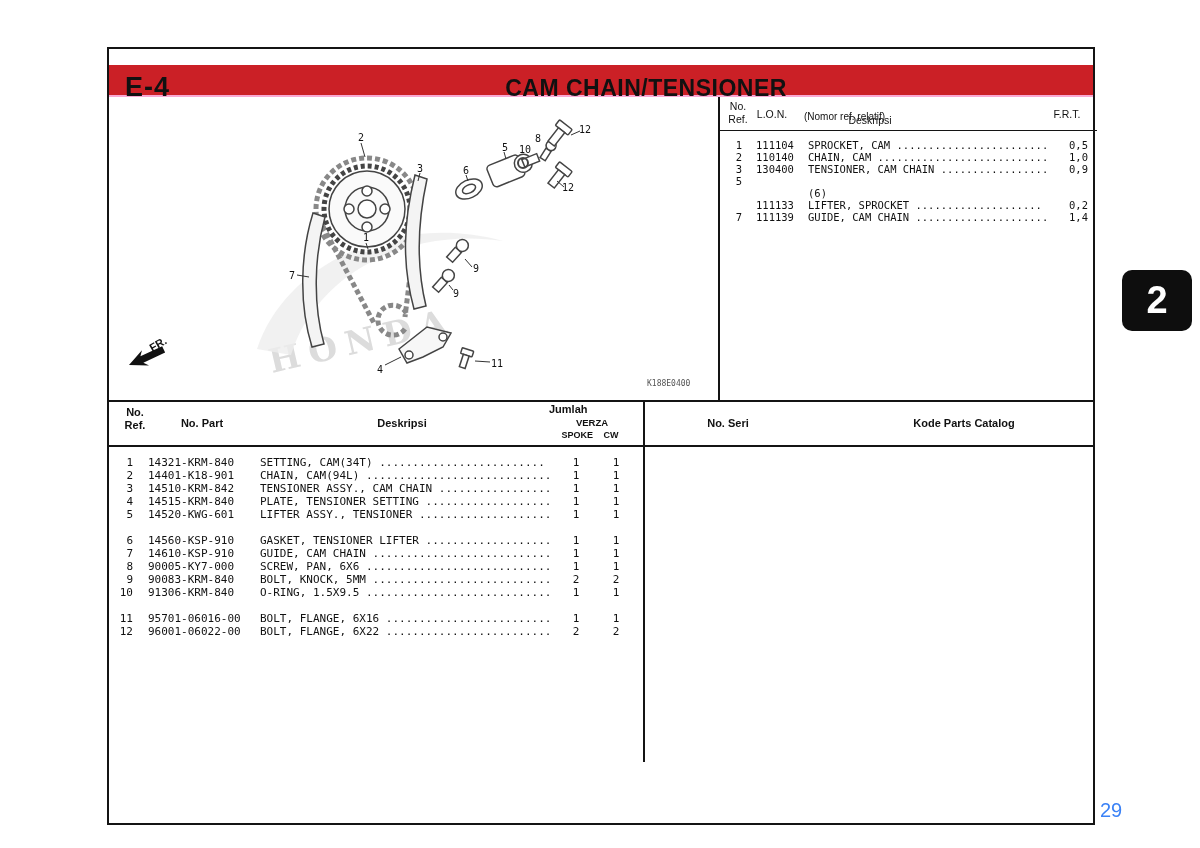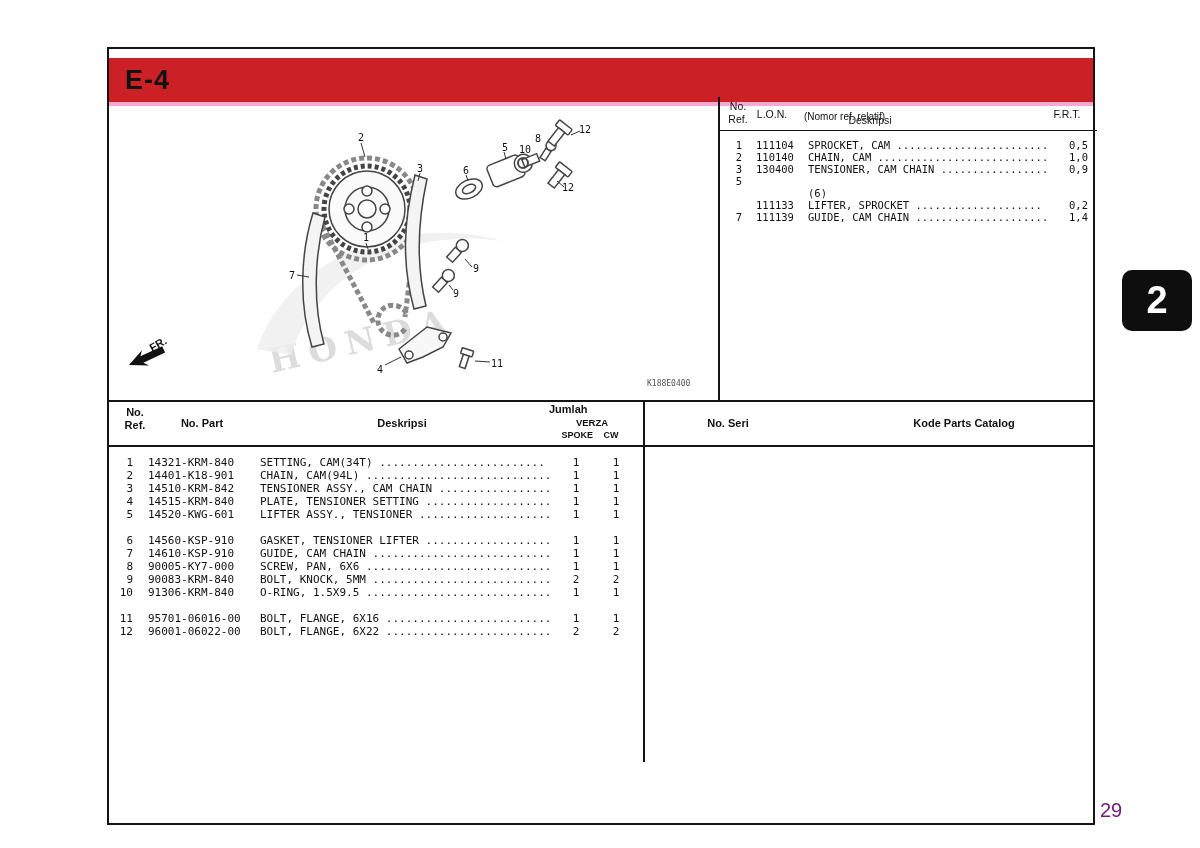--- a/index.html
+++ b/index.html
@@ -3,21 +3,21 @@
 <meta charset="utf-8">
 <title>Parts Catalog</title>
 <style>
   *{margin:0;padding:0;box-sizing:border-box;}
   html,body{background:#fff;}
   body{width:1200px;height:848px;font-family:"Liberation Sans",sans-serif;color:#111;}
   .canvas{position:relative;width:1200px;height:848px;background:#fff;overflow:hidden;}
   .frame{position:absolute;left:107px;top:47px;width:988px;height:778px;border:2px solid #141414;background:#fff;}
 
   
-  .redbar{position:absolute;left:0;top:9px;width:100%;height:48px;background:var(--red,#cb2026);border-bottom:4px solid #f9a8d4;}
+  .redbar{position:absolute;left:0;top:16px;width:100%;height:32px;background:var(--red,#cb2026);border-bottom:2px solid #f9a8d4;}
   .section-code{position:absolute;left:16px;top:7px;font-size:27px;font-weight:bold;letter-spacing:1px;}
   .page-title{position:absolute;left:90px;right:0;top:10px;text-align:center;font-size:23px;font-weight:bold;letter-spacing:.5px;}
 
   
   .diagram{position:absolute;left:0;top:48px;width:609px;height:303px;}
   .diagram svg{position:absolute;left:0;top:0;z-index:1;}
   .watermark{position:absolute;left:158px;top:224px;z-index:0;font-family:"DejaVu Serif",serif;font-weight:bold;font-size:33px;letter-spacing:9px;color:#dcdcdc;transform:rotate(-13deg);white-space:nowrap;}
   .fr-label{position:absolute;left:40px;top:241px;z-index:2;font-weight:bold;font-size:11px;transform:rotate(-30deg);}
   .diagcode{position:absolute;left:538px;top:282px;z-index:2;font-size:8px;color:#555;font-family:"DejaVu Sans Mono",monospace;}
   .callouts{position:absolute;inset:0;z-index:3;}
@@ -56,30 +56,31 @@
   .mrow{display:flex;height:13px;line-height:13px;padding-left:6px;white-space:pre;}
   .mc-ref{width:18px;text-align:right;}
   .mc-part{width:112px;margin-left:15px;}
   .mc-desc{width:300px;}
   .mc-spoke{width:28px;text-align:center;margin-left:2px;}
   .mc-cw{width:28px;margin-left:12px;text-align:center;}
 
   
   .side-tab{position:absolute;left:1122px;top:270px;width:70px;height:61px;background:#0e0e0e;border-radius:10px;color:#fff;display:flex;align-items:center;justify-content:center;font-size:38px;font-weight:bold;}
   .footer-date{position:absolute;left:0;top:827px;width:1200px;text-align:center;font-size:11px;font-weight:bold;letter-spacing:.5px;}
-  .page-number{position:absolute;left:1100px;top:799px;width:40px;font-size:20px;color:#701a75;}
+  .page-number{position:absolute;left:1100px;top:799px;width:40px;font-size:20px;color:#3b82f6;}
 </style>
 </head>
 <body>
 
 <div class="canvas">
   <div class="frame">
 
     <div class="redbar">
       <span class="section-code">E-4</span>
+      <span class="page-title">CAM CHAIN/TENSIONER</span>
     </div>
 
     <div class="diagram">
       <span class="watermark">HONDA</span>
       <svg width="609" height="303" viewBox="0 0 609 303">
 
         <path d="M148,252 C178,162 292,116 394,144 C302,130 208,174 182,258 Z" fill="#ededed" opacity="0.8"></path>
 
         <circle cx="258" cy="112" r="51" fill="none" stroke="#888" stroke-width="5" stroke-dasharray="5 3"></circle>
         <path d="M308,122 L296,220" stroke="#888" stroke-width="5" stroke-dasharray="5 3" fill="none"></path>

